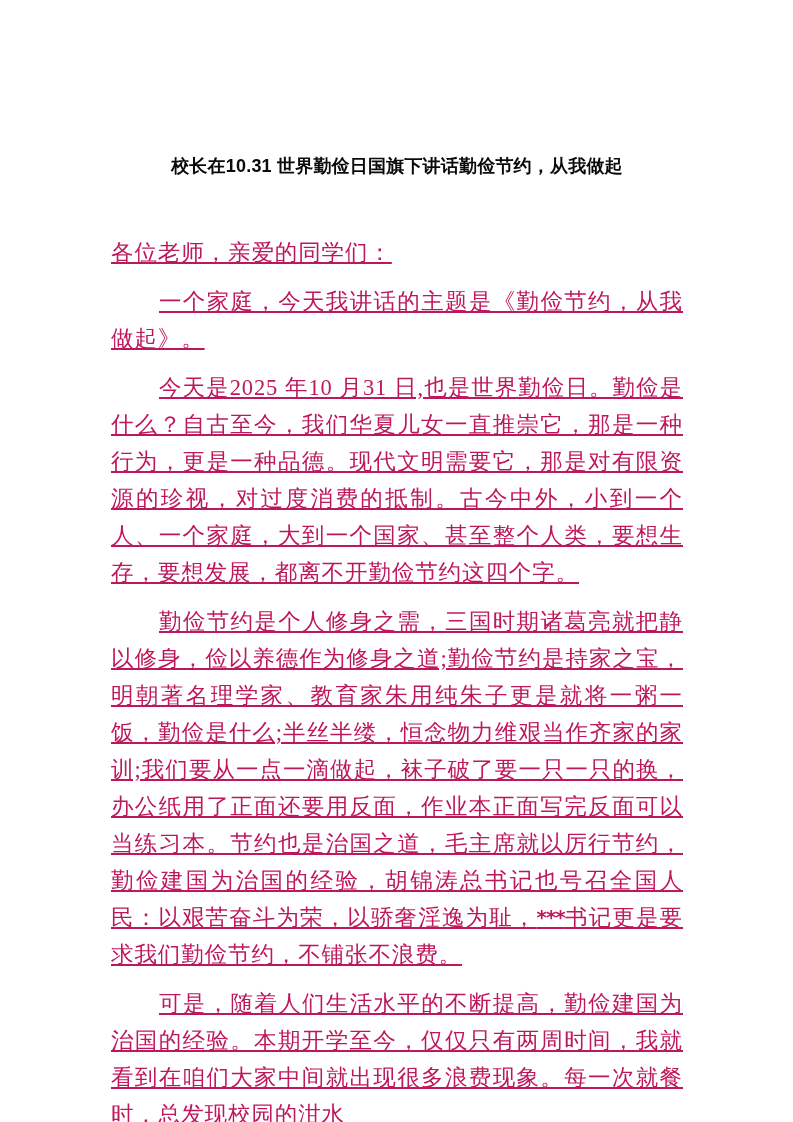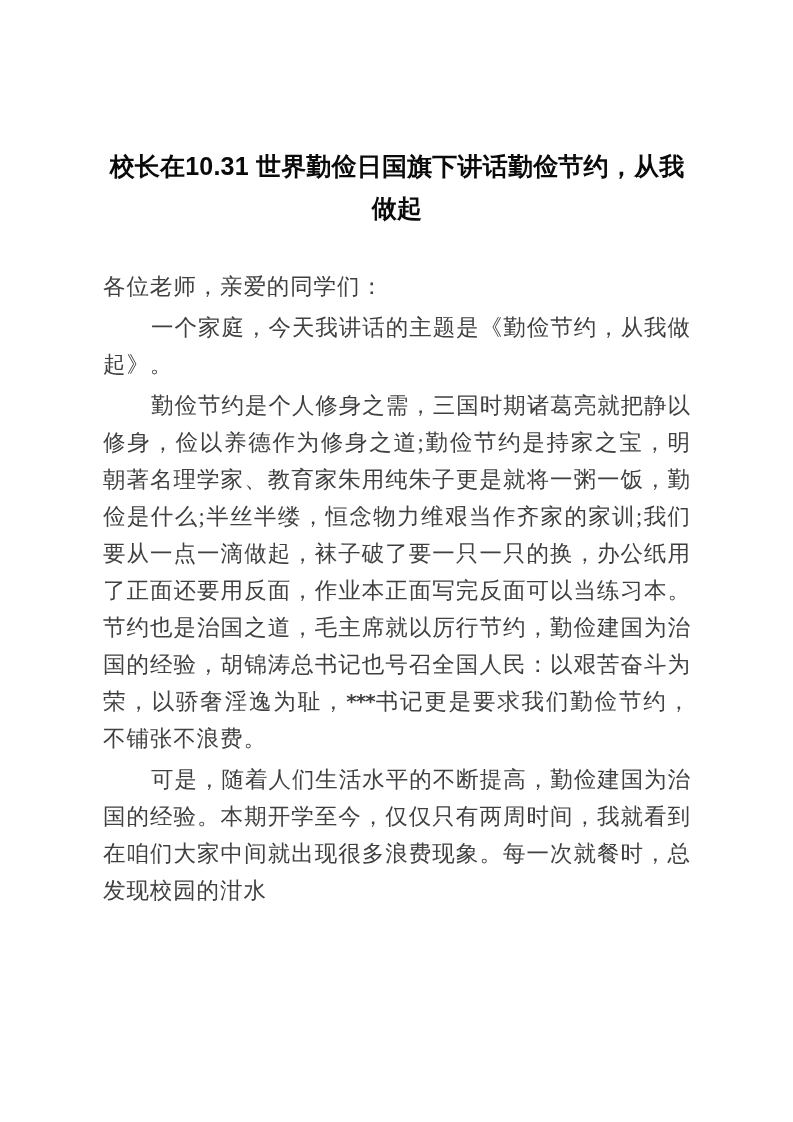--- a/index.html
+++ b/index.html
@@ -25,44 +25,45 @@
 
   .doc-body {
     position: absolute;
     left: 99px;
     top: 145px;
     width: 596px;
   }
 
   .doc-title {
     font-family: "Liberation Sans", "DejaVu Sans", sans-serif;
-    font-size: 25px;
+    font-size: 18px;
     font-weight: bold;
     line-height: 42px;
     text-align: center;
     letter-spacing: 0.2px;
     color: #0a0a0a;
     margin: 0 0 0 0;
     padding: 0 4px;
   }
 
   .title-spacer {
     height: 35px;
   }
 
   .para {
     font-family: "Liberation Serif", "DejaVu Serif", serif;
     font-size: 22.5px;
     line-height: 37px;
-    color: #404040;
-    margin: 4px;
+    color: #be185d;
+    margin: 12px;
     text-align: justify;
     text-justify: inter-character;
     letter-spacing: 0.9px;
     word-break: break-all;
+    text-decoration: underline;
     -webkit-font-smoothing: antialiased;
   }
 
   .para.salutation {
     text-indent: 0;
   }
 
   .para.indent {
     text-indent: 48px;
   }
@@ -82,19 +83,20 @@
   <div class="doc-body">
 
     <h1 class="doc-title">校长在10.31 世界勤俭日国旗下讲话勤俭节约，从我做起</h1>
 
     <div class="title-spacer"></div>
 
     <p class="para salutation">各位老师，亲爱的同学们：</p>
 
     <p class="para indent">一个家庭，今天我讲话的主题是《勤俭节约，从我做起》。</p>
 
+    <p class="para indent">今天是2025 年10 月31 日,也是世界勤俭日。勤俭是什么？自古至今，我们华夏儿女一直推崇它，那是一种行为，更是一种品德。现代文明需要它，那是对有限资源的珍视，对过度消费的抵制。古今中外，小到一个人、一个家庭，大到一个国家、甚至整个人类，要想生存，要想发展，都离不开勤俭节约这四个字。</p>
 
     <p class="para indent"><span>勤俭节约是个人修身之需，三国时期诸葛亮就把静以修身，俭以养德作为修身之道;勤俭节约是持家之宝，明朝著名理学家、教育家朱用纯朱子更是就将一粥一饭，勤俭是什么;半丝半缕，恒念物力维艰当作齐家的家训;我们要从一点一滴做起，袜子破了要一只一只的换，办公纸用了正面还要用反面，作业本正面写完反面可以当练习本。节约也是治国之道，毛主席就以厉行节约，勤俭建国为治国的经验，胡锦涛总书记也号召全国人民：以艰苦奋斗为荣，以骄奢淫逸为耻，</span><span class="asterisks">***</span><span>书记更是要求我们勤俭节约，不铺张不浪费。</span></p>
 
     <p class="para indent">可是，随着人们生活水平的不断提高，勤俭建国为治国的经验。本期开学至今，仅仅只有两周时间，我就看到在咱们大家中间就出现很多浪费现象。每一次就餐时，总发现校园的泔水</p>
 
   </div>
 </div>
 
 </body></html>

